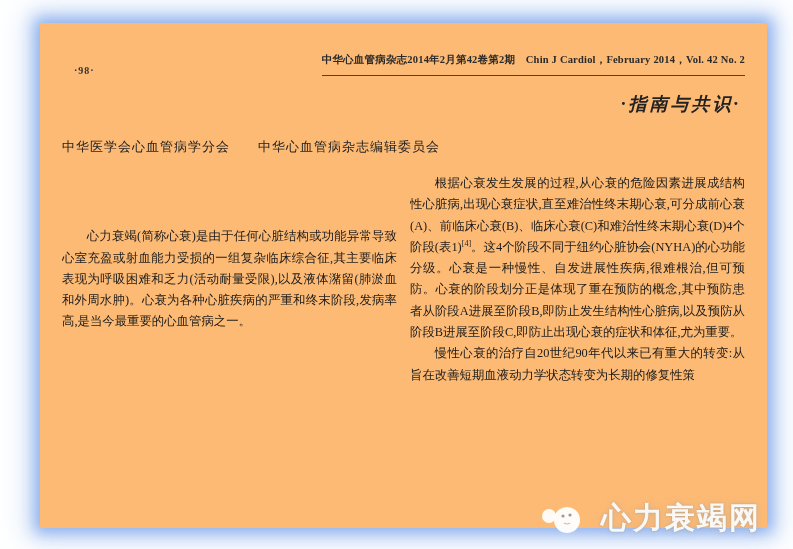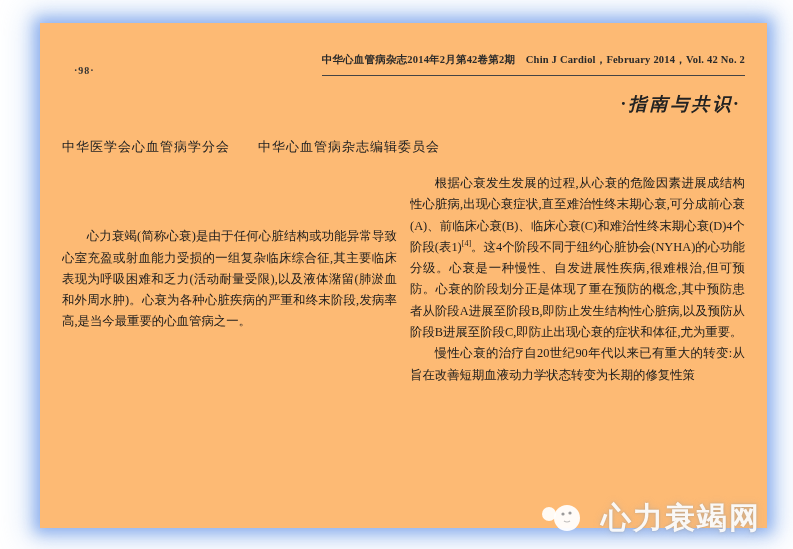--- a/index.html
+++ b/index.html
@@ -36,21 +36,21 @@
 
   .columns { display:flex; gap:13px; margin-top:17px;align-items:center; }
   .col {
     width:50%; font-size:12.4px; line-height:21.3px; text-align:justify;
     color:#1b1b1b; overflow:hidden;
   }
   .col .para { text-indent:2em; margin:0; }
   .col sup.ref { font-size:8px; line-height:0; }
 
   .watermark {
-    position:absolute; right:32px; bottom:10px; display:flex; align-items:flex-start;
+    position:absolute; right:32px; bottom:10px; display:flex; align-items:center;
     gap:16px; pointer-events:none;
   }
   .watermark .wm-text {
     font-family:"Liberation Sans","DejaVu Sans",sans-serif;
     font-size:30px; font-weight:bold; letter-spacing:2px;
     color:rgba(255,255,255,0.92);
     text-shadow:0 0 2px rgba(140,140,140,0.55), 0 0 7px rgba(170,170,170,0.45);
   }
 </style>
 </head>

